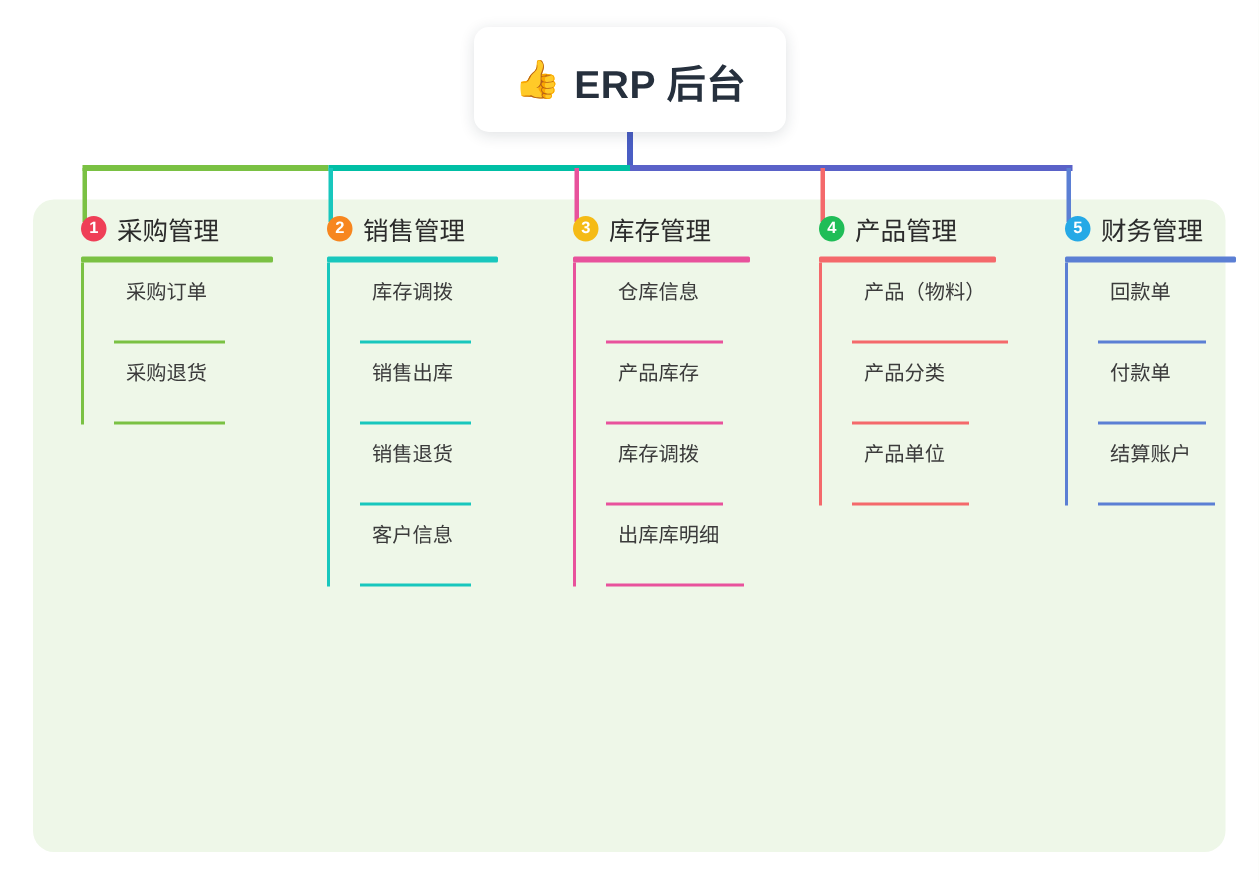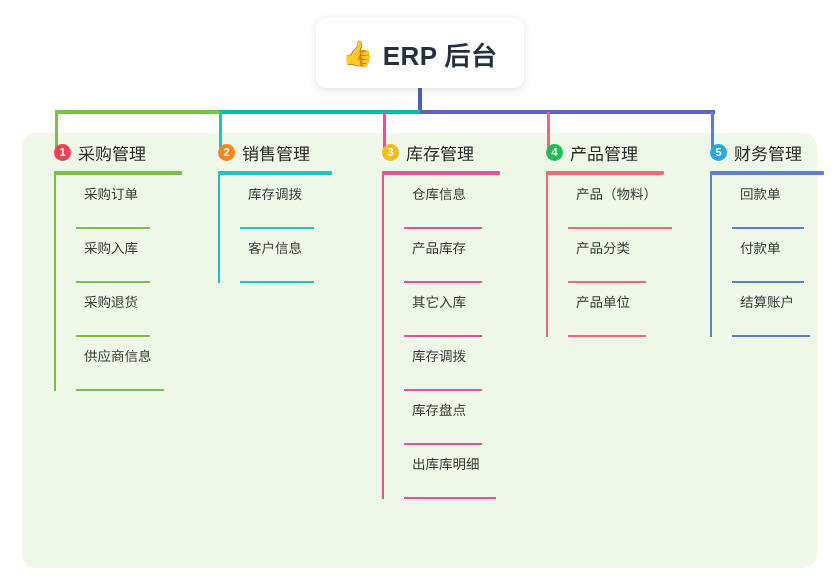--- a/index.html
+++ b/index.html
@@ -192,46 +192,46 @@
           <span class="col-title">采购管理</span>
         </div>
         <div class="head-rule" style="width: 128px; background: rgb(122, 193, 67);"></div>
         <div class="leaves">
           <div class="spine" style="background: rgb(122, 193, 67);"></div>
           <div class="leaf">
             <span class="leaf-label">采购订单</span>
             <div class="leaf-rule" style="width: 74px; background: rgb(122, 193, 67);"></div>
           </div>
           <div class="leaf">
-            <span class="leaf-label">采购入库</span>
-            <div class="leaf-rule" style="width: 74px; background: rgb(122, 193, 67);"></div>
-          </div>
-          <div class="leaf">
             <span class="leaf-label">采购退货</span>
             <div class="leaf-rule" style="width: 74px; background: rgb(122, 193, 67);"></div>
           </div>
-          <div class="leaf">
-            <span class="leaf-label">供应商信息</span>
-            <div class="leaf-rule" style="width: 88px; background: rgb(122, 193, 67);"></div>
-          </div>
         </div>
       </div>
       <div class="column" style="left: 182px; width: 150px;">
         <div class="col-head">
           <span class="badge" style="background: rgb(247, 134, 31);">2</span>
           <span class="col-title">销售管理</span>
         </div>
         <div class="head-rule" style="width: 114px; background: rgb(24, 199, 189);"></div>
         <div class="leaves">
           <div class="spine" style="background: rgb(24, 199, 189);"></div>
           <div class="leaf">
             <span class="leaf-label">库存调拨</span>
             <div class="leaf-rule" style="width: 74px; background: rgb(24, 199, 189);"></div>
           </div>
           <div class="leaf">
+            <span class="leaf-label">销售出库</span>
+            <div class="leaf-rule" style="width: 74px; background: rgb(24, 199, 189);"></div>
+          </div>
+          <div class="leaf">
+            <span class="leaf-label">销售退货</span>
+            <div class="leaf-rule" style="width: 74px; background: rgb(24, 199, 189);"></div>
+          </div>
+          <div class="leaf">
             <span class="leaf-label">客户信息</span>
             <div class="leaf-rule" style="width: 74px; background: rgb(24, 199, 189);"></div>
           </div>
         </div>
       </div>
       <div class="column" style="left: 346px; width: 155px;">
         <div class="col-head">
           <span class="badge" style="background: rgb(245, 187, 22);">3</span>
           <span class="col-title">库存管理</span>
         </div>
@@ -240,32 +240,24 @@
           <div class="spine" style="background: rgb(232, 82, 156);"></div>
           <div class="leaf">
             <span class="leaf-label">仓库信息</span>
             <div class="leaf-rule" style="width: 78px; background: rgb(232, 82, 156);"></div>
           </div>
           <div class="leaf">
             <span class="leaf-label">产品库存</span>
             <div class="leaf-rule" style="width: 78px; background: rgb(232, 82, 156);"></div>
           </div>
           <div class="leaf">
-            <span class="leaf-label">其它入库</span>
-            <div class="leaf-rule" style="width: 78px; background: rgb(232, 82, 156);"></div>
-          </div>
-          <div class="leaf">
             <span class="leaf-label">库存调拨</span>
             <div class="leaf-rule" style="width: 78px; background: rgb(232, 82, 156);"></div>
           </div>
           <div class="leaf">
-            <span class="leaf-label">库存盘点</span>
-            <div class="leaf-rule" style="width: 78px; background: rgb(232, 82, 156);"></div>
-          </div>
-          <div class="leaf">
             <span class="leaf-label">出库库明细</span>
             <div class="leaf-rule" style="width: 92px; background: rgb(232, 82, 156);"></div>
           </div>
         </div>
       </div>
       <div class="column" style="left: 510px; width: 150px;">
         <div class="col-head">
           <span class="badge" style="background: rgb(31, 189, 87);">4</span>
           <span class="col-title">产品管理</span>
         </div>

